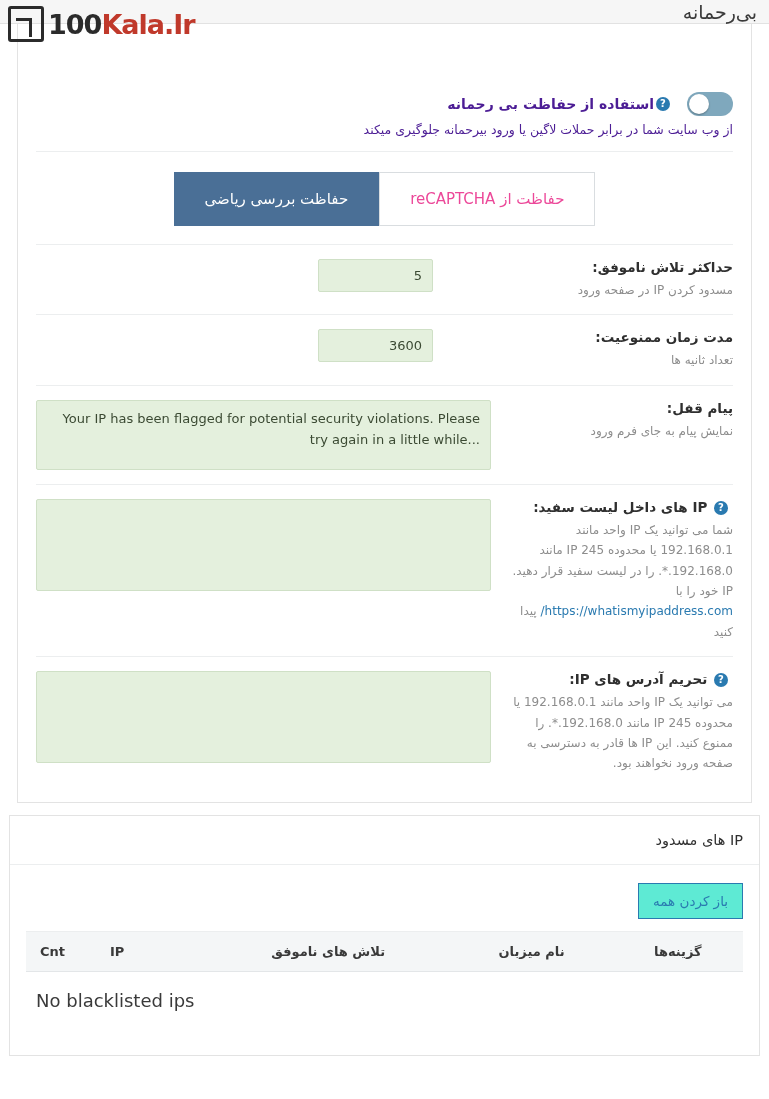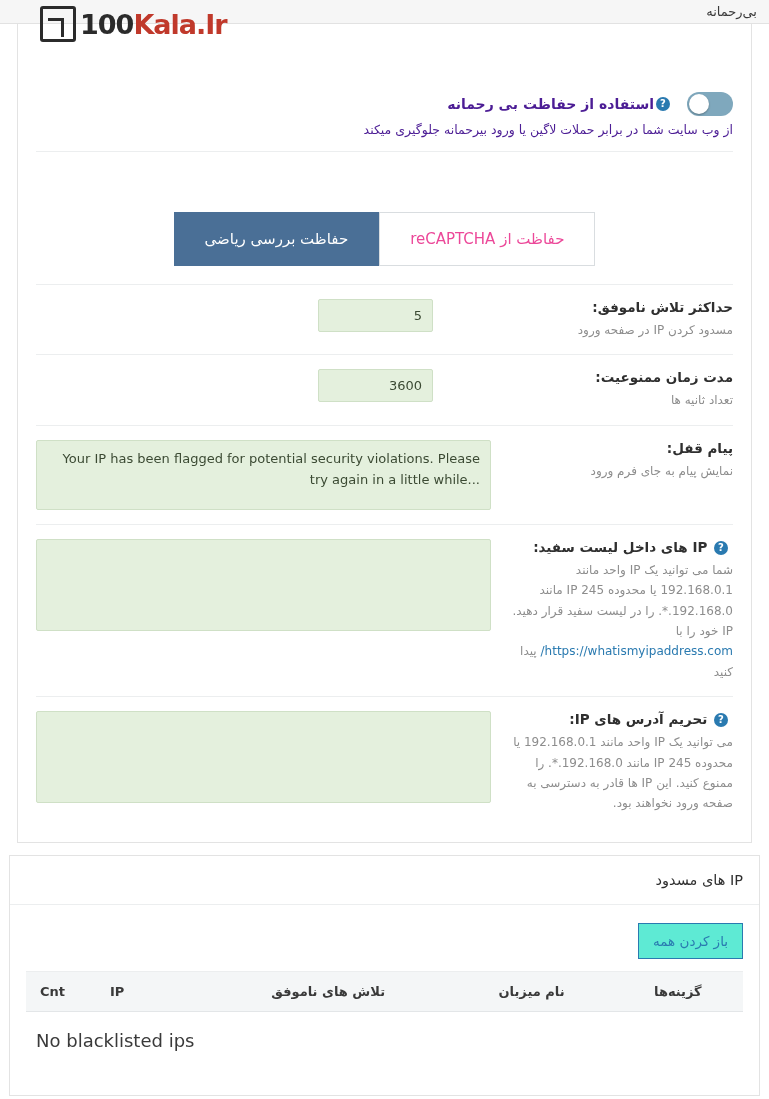--- a/index.html
+++ b/index.html
@@ -21,35 +21,34 @@
   .topbar {
     height: 24px;
     background: #f6f6f6;
     border-bottom: 1px solid #e2e2e2;
     display: flex;
     align-items: center;
     justify-content: flex-start;
     padding: 0 12px;
   }
   .topbar-title {
-    font-size: 13px;
+    font-size: 19px;
     color: #3a3a3a;
     font-weight: 500;
   }
   
   .logo-wrap {
     position: absolute;
     top: 6px;
     left: 8px;
     direction: ltr;
     display: flex;
     align-items: center;
     gap: 4px;
     z-index: 5;
-    margin-left: 32px;
   }
   .logo-mark {
     width: 36px; height: 36px;
     border: 3px solid #2b2b2b;
     border-radius: 3px;
     position: relative;
     font-family: "DejaVu Sans", sans-serif;
   }
   .logo-mark::before {
     content: "";
@@ -174,21 +173,20 @@
     gap: 0;
     padding: 20px 0 18px 0;
   }
   .tab {
     padding: 17px 30px;
     font-size: 15px;
     cursor: pointer;
     border: 1px solid #d9dde0;
     text-align: left;
     min-width: 200px;
-    margin-top: 40px;
   }
   .tab.active {
     background: #4a6f96;
     color: #fff;
     border-color: #4a6f96;
   }
   .tab.inactive {
     background: #fff;
     color: #ec4899;
   }

